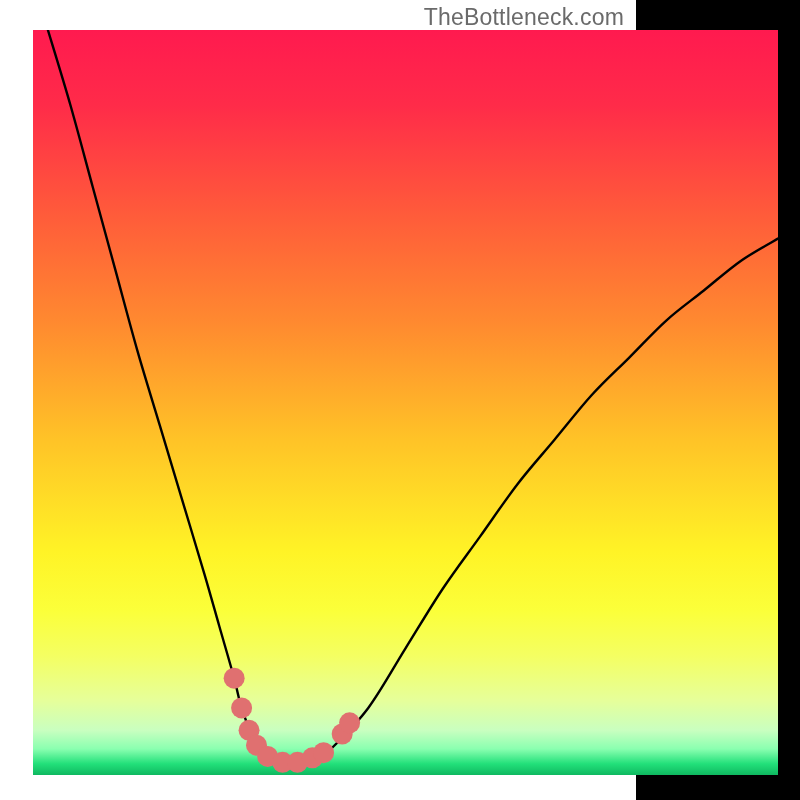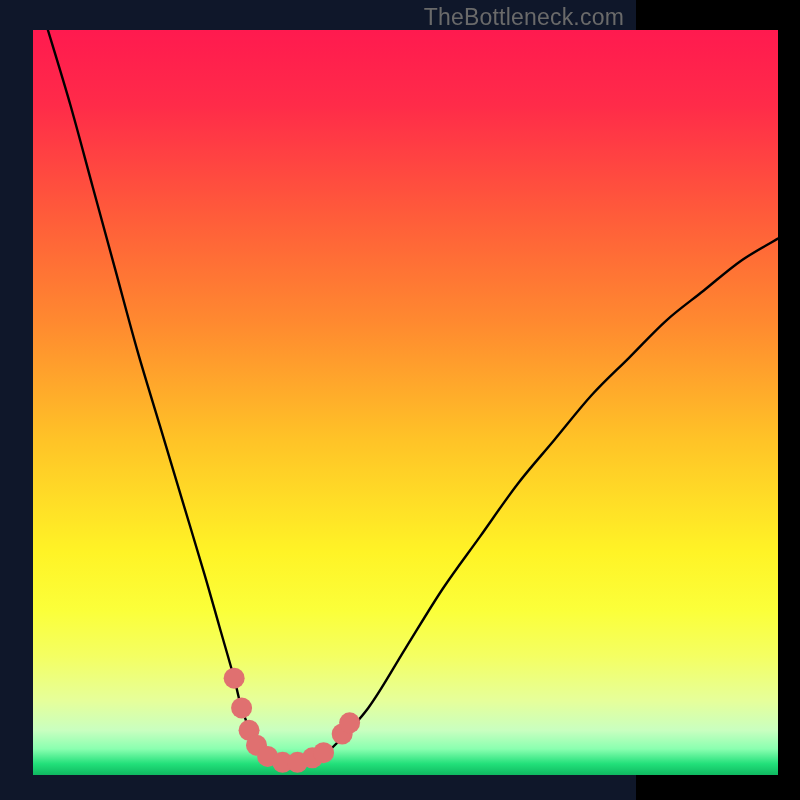--- a/index.html
+++ b/index.html
@@ -10,21 +10,21 @@
     background: #000;
     overflow: hidden;
     font-family: Arial, Helvetica, sans-serif;
   }
   .frame {
     position: absolute;
     left: 0;
     top: 0;
     width: 636px;
     height: 800px;
-    background: #0f172a;
+    background: #ffffff;
   }
   .plot-area {
     position: absolute;
     left: 33px;
     top: 30px;
     width: 745px;
     height: 745px;
     overflow: hidden;
   }
   .gradient {

